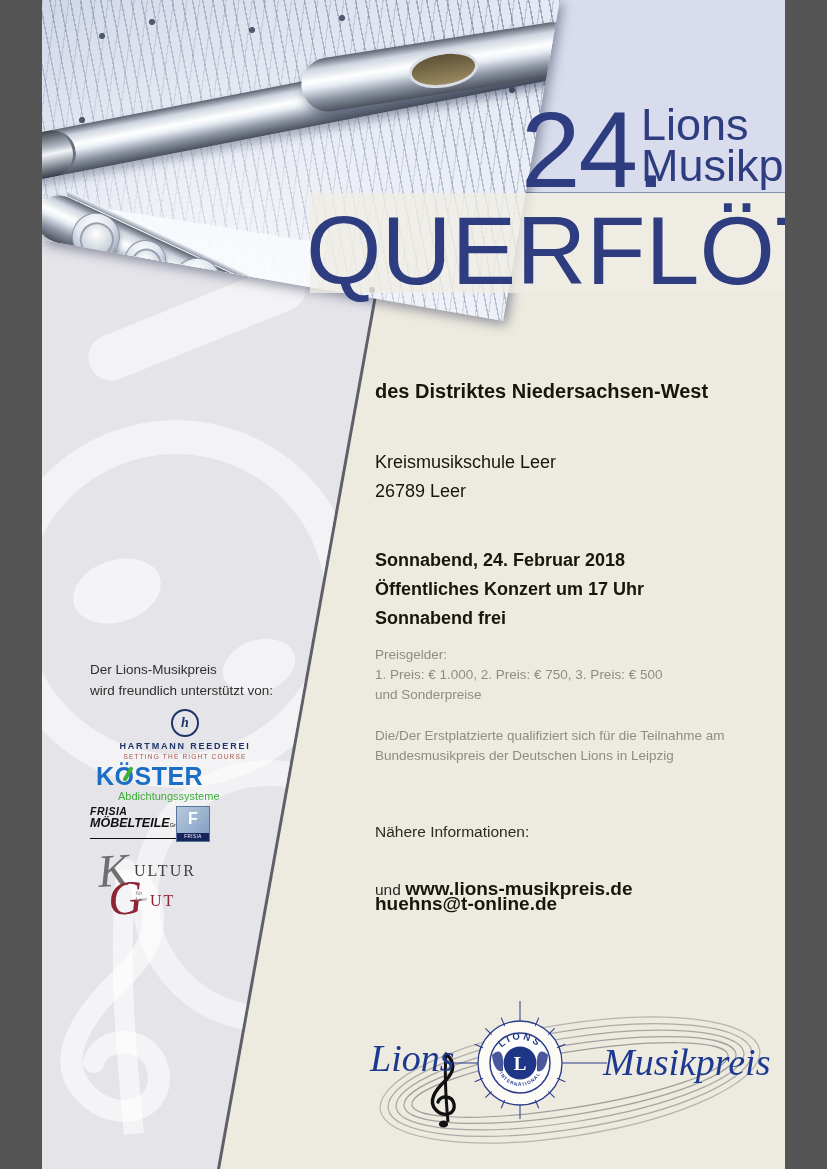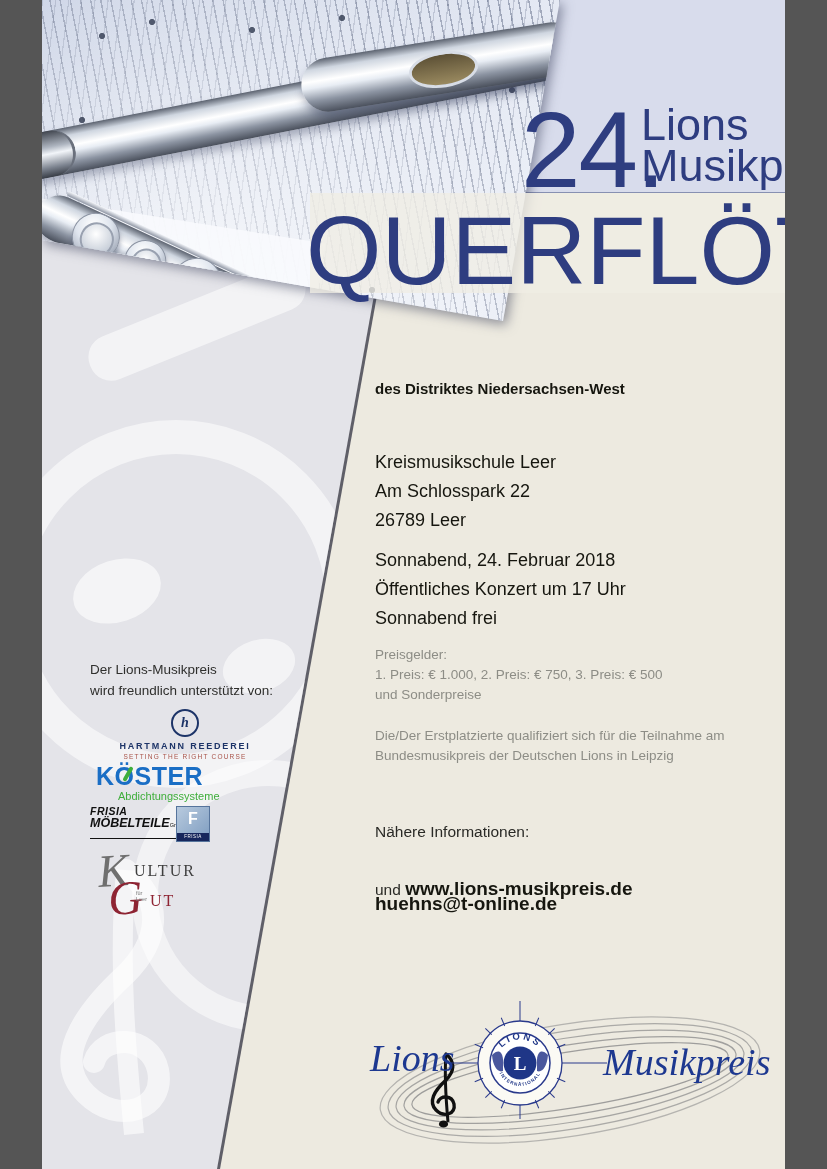--- a/index.html
+++ b/index.html
@@ -65,23 +65,23 @@
   
   .band-overlay{position:absolute;left:268px;top:193px;width:559px;height:100px;background:rgba(240,237,228,.78);}
   
   .num24{position:absolute;left:479px;top:97px;font-size:107px;line-height:1;color:#2e3d80;letter-spacing:-2px;}
   .brand-stack{position:absolute;left:599px;top:104px;font-size:45px;line-height:.92;color:#2e3d80;}
   .brand-stack span{display:block;}
   .querflote{position:absolute;left:264px;top:202px;font-size:97px;line-height:1;font-weight:400;
     color:#2e3d80;letter-spacing:0;}
   
   .mtxt{position:absolute;left:333px;color:#16160f;}
-  .subtitle{top:380px;font-size:15px;font-weight:bold;}
+  .subtitle{top:380px;font-size:20px;font-weight:bold;}
   .venue{top:448px;font-size:18px;font-weight:normal;line-height:29px;}
-  .event{top:546px;font-size:18px;font-weight:normal;line-height:29px;}
+  .event{top:546px;font-size:18px;font-weight:bold;line-height:29px;}
   .grayblk{color:#8d8d86;font-size:13.5px;line-height:20px;}
   .prizes{top:645px;}
   .qualif{top:726px;line-height:19.5px;}
   .contact-h{top:823px;font-size:15.5px;color:#2a2a26;}
   .email{top:849px;font-size:19px;font-weight:bold;margin-top:44px;}
   .webline{top:878px;font-size:15.5px;color:#2a2a26;}
   .webline b{font-size:19px;color:#16160f;}
   
   .side-intro{position:absolute;left:48px;top:659px;font-size:13.5px;line-height:21px;color:#2f2f2d;}
   .hartmann{position:absolute;left:48px;top:709px;width:190px;text-align:center;color:#1d3468;}
@@ -177,21 +177,20 @@
   <div class="brand-stack">
     <span>Lions</span>
     <span>Musikpreis</span>
   </div>
   <div class="querflote">QUERFLÖTE</div>
 
   <div class="mtxt subtitle">des Distriktes Niedersachsen-West</div>
 
   <div class="mtxt venue">
     <div>Kreismusikschule Leer</div>
-    <div>Am Schlosspark 22</div>
     <div>26789 Leer</div>
   </div>
 
   <div class="mtxt event">
     <div>Sonnabend, 24. Februar 2018</div>
     <div>Öffentliches Konzert um 17 Uhr</div>
     <div>Sonnabend frei</div>
   </div>
 
   <div class="mtxt grayblk prizes">

